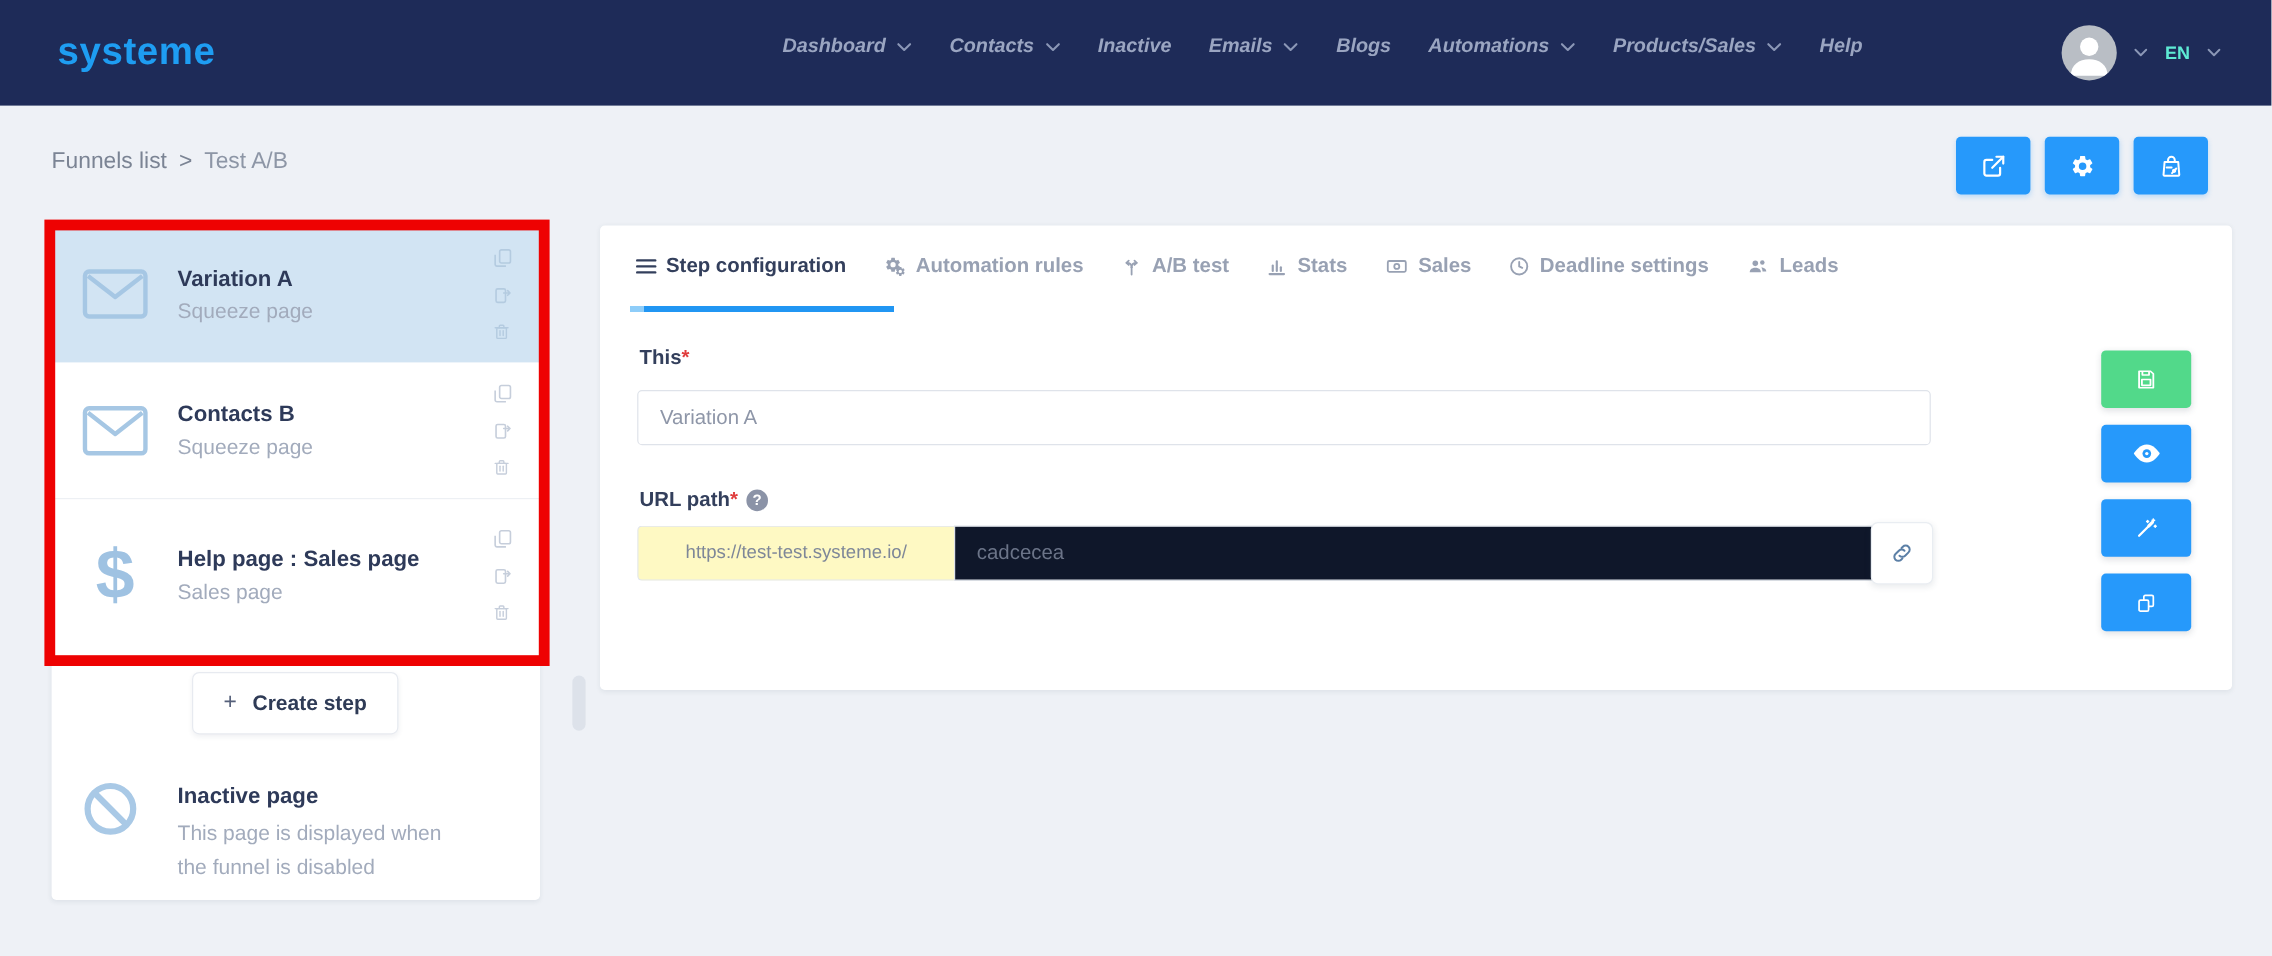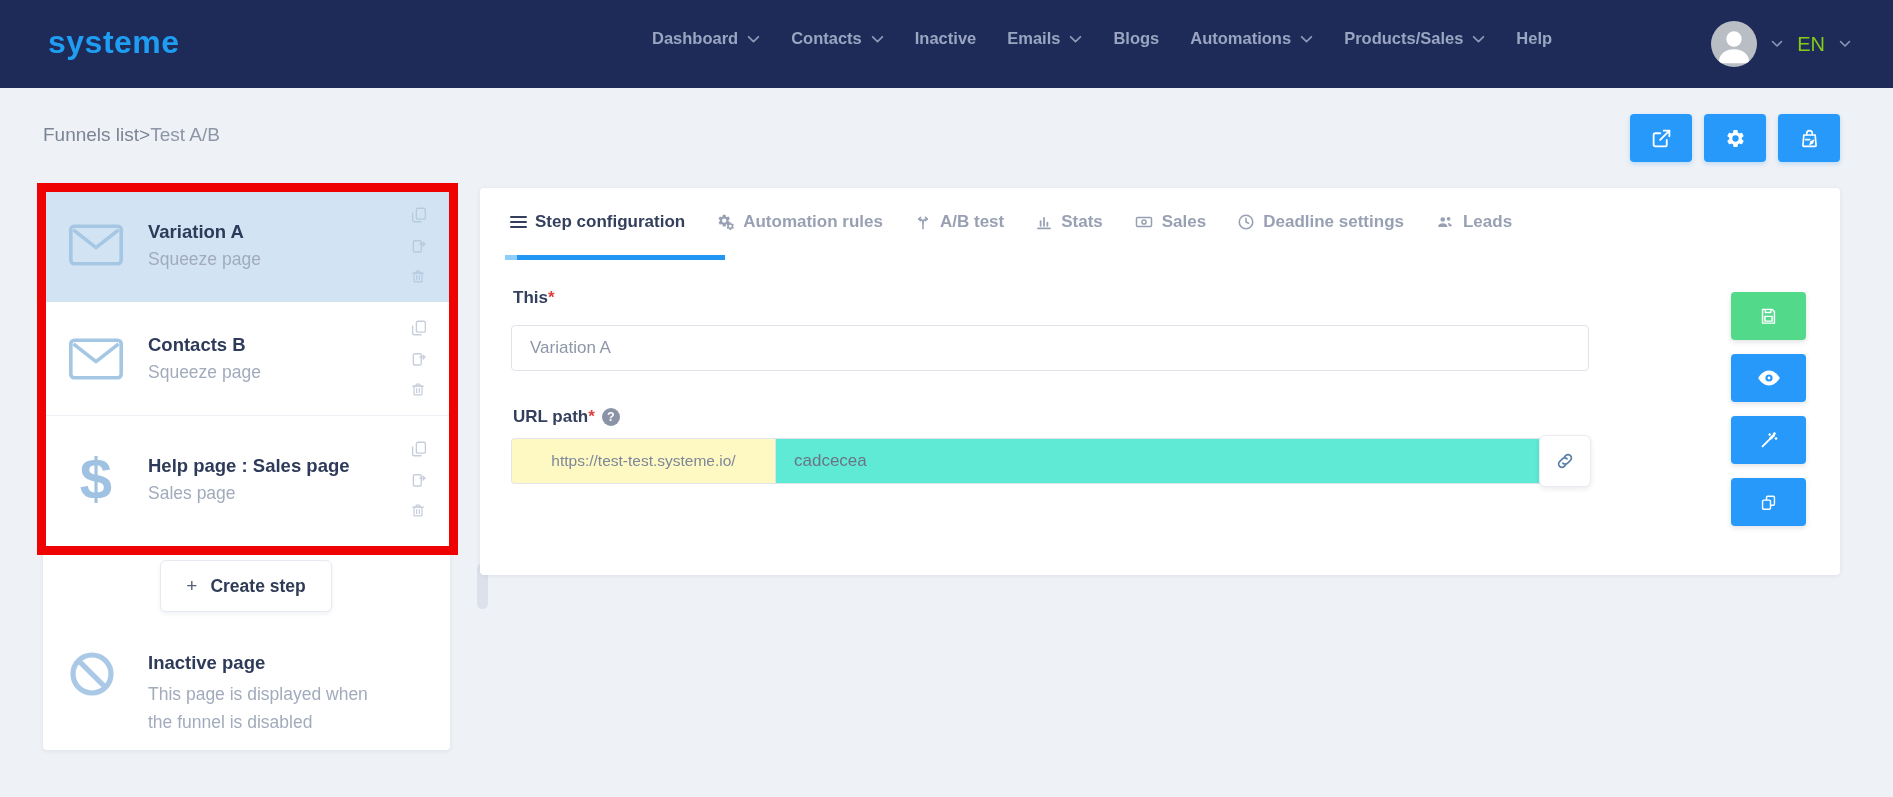--- a/index.html
+++ b/index.html
@@ -8,30 +8,30 @@
     font-family: "Liberation Sans", sans-serif;
     background:#eef1f6;
     position:relative;
     color:#2e3a59;
   }
   svg { display:block; }
 
   
   .navbar { position:absolute; left:0; top:0; width:1893px; height:88px; background:#1e2b58; }
   .logo { position:absolute; left:48px; top:24px; font-size:32px; font-weight:800; color:#1e9df2; letter-spacing:0.5px; }
-  .nav-menu { position:absolute; left:652px; top:0; height:76px; display:flex; align-items:center; gap:31px; }
+  .nav-menu { position:absolute; left:652px; top:0; height:76px; display:flex; align-items:center; gap:31px;font-style:italic; }
   .nav-item { display:flex; align-items:center; gap:9px; color:#9aa5c1; font-size:16.5px; font-weight:600; cursor:pointer; white-space:nowrap; }
   .nav-item svg { margin-top:2px; }
   .nav-right { position:absolute; right:42px; top:0; height:88px; display:flex; align-items:center; gap:14px; }
   .avatar { width:46px; height:46px; border-radius:50%; background:#b9bec5; overflow:hidden; position:relative; }
-  .lang { color:#84cc16; font-size:20px; font-weight:400; }
+  .lang { color:#5eead4; font-size:15px; font-weight:700; }
   .chev { color:#8b97b6; }
 
   
-  .breadcrumb { position:absolute; left:43px; top:124px; font-size:19px; color:#7b8494; display:flex; align-items:center; }
+  .breadcrumb { position:absolute; left:43px; top:124px; font-size:19px; color:#7b8494; display:flex; gap:10px; align-items:center; }
   .breadcrumb .current { color:#8d96a6; }
 
   
   .header-actions { position:absolute; left:1630px; top:114px; display:flex; gap:12px; }
   .hbtn { width:62px; height:48px; border-radius:4px; background:#2699fb; display:flex; align-items:center; justify-content:center; cursor:pointer; box-shadow:0 2px 4px rgba(38,153,251,.25); border:none; color:#fff; }
 
   
   .left-panel { position:absolute; left:43px; top:188px; width:407px; height:562px; background:#fff; border-radius:4px; box-shadow:0 1px 4px rgba(44,62,80,.08); }
   .step-item { position:relative; height:114px; display:flex; align-items:center; padding-left:25px; cursor:pointer; }
   .step-item.selected { background:#d2e4f3; }
@@ -52,36 +52,36 @@
   .create-plus { font-size:19px; color:#55607a; font-weight:500; }
 
   .inactive { position:absolute; left:0; top:452px; width:100%; }
   .inactive-icon { position:absolute; left:25px; top:10px; color:#a9c9e6; }
   .inactive-title { position:absolute; left:105px; top:12px; font-size:18.5px; font-weight:700; color:#2e3a59; }
   .inactive-desc { position:absolute; left:105px; top:40px; width:248px; font-size:17.5px; line-height:28px; color:#a2abbc; }
 
   .scroll-pill { position:absolute; left:477px; top:563px; width:11px; height:46px; border-radius:6px; background:#dde2ea; }
 
   
-  .main-card { position:absolute; left:480px; top:188px; width:1360px; height:387px; background:#fff; border-radius:4px; box-shadow:0 1px 4px rgba(44,62,80,.08); }
+  .main-card { position:absolute; left:500px; top:188px; width:1360px; height:387px; background:#fff; border-radius:4px; box-shadow:0 1px 4px rgba(44,62,80,.08); }
 
   .tabs { position:absolute; left:30px; top:24px; display:flex; gap:31px; align-items:center; }
   .tab { display:flex; align-items:center; gap:8px; font-size:17px; font-weight:700; color:#98a1b3; cursor:pointer; white-space:nowrap; }
   .tab.active { color:#333f5c; }
   .tab-underline { position:absolute; left:25px; top:67px; width:220px; height:5px; background:linear-gradient(to right,#8ecdf9 0px,#8ecdf9 12px,#2196f3 12px); }
 
   .field-label { font-size:17px; font-weight:700; color:#333f5c; display:flex; align-items:center; gap:7px; }
   .req { color:#e03e3e; font-weight:700; }
   .name-label { position:absolute; left:33px; top:100px; }
   .name-input { position:absolute; left:31px; top:137px; width:1078px; height:46px; border:1px solid #dfe3ea; border-radius:4px; padding:0 18px; font-size:17px; color:#8e96a8; font-family:"Liberation Sans",sans-serif; background:#fff; }
   .url-label { position:absolute; left:33px; top:219px; }
   .help-badge { width:18px; height:18px; border-radius:50%; background:#8b93a7; color:#fff; font-size:12.5px; font-weight:700; display:flex; align-items:center; justify-content:center; cursor:pointer; }
   .url-group { position:absolute; left:31px; top:250px; display:flex; }
   .url-prefix { width:264px; height:46px; background:#fef9c3; border:1px solid #e2e6ec; border-right:none; border-radius:4px 0 0 4px; display:flex; align-items:center; justify-content:center; font-size:15.5px; color:#7e8798; }
-  .url-input { width:790px; height:46px; border:1px solid #dfe3ea; border-radius:0 4px 4px 0; padding:0 18px; font-size:17px; color:#6b7488; font-family:"Liberation Sans",sans-serif; background:#5eead4; }
+  .url-input { width:790px; height:46px; border:1px solid #dfe3ea; border-radius:0 4px 4px 0; padding:0 18px; font-size:17px; color:#6b7488; font-family:"Liberation Sans",sans-serif; background:#0f172a; }
   .link-btn { position:absolute; left:1059px; top:247px; width:52px; height:52px; background:#fff; border:1px solid #e9edf2; border-radius:6px; box-shadow:0 2px 5px rgba(44,62,80,.10); display:flex; align-items:center; justify-content:center; color:#5b7fa6; cursor:pointer; }
 
   .side-actions { position:absolute; left:1251px; top:104px; display:flex; flex-direction:column; gap:14px; }
   .sbtn { width:75px; height:48px; border-radius:4px; border:none; display:flex; align-items:center; justify-content:center; cursor:pointer; color:#fff; box-shadow:0 2px 5px rgba(44,62,80,.15); }
   .sbtn.green { background:#52d98a; }
   .sbtn.blue { background:#2699fb; }
 
   .bars span { display:block; width:17px; height:2.6px; background:currentColor; border-radius:1px; margin:2.6px 0; }
 </style>
 </head>

